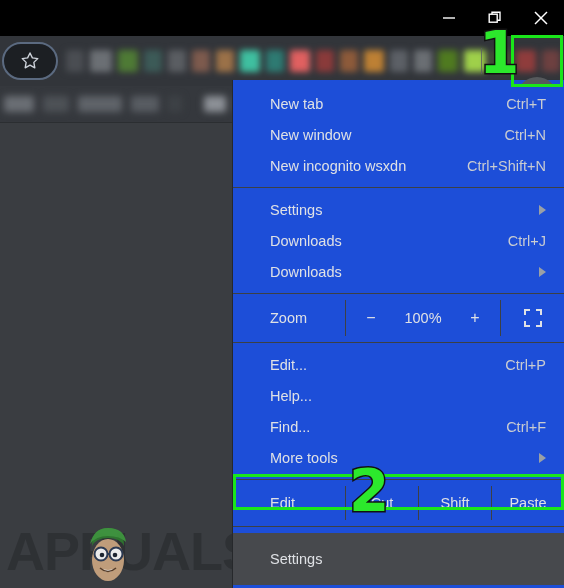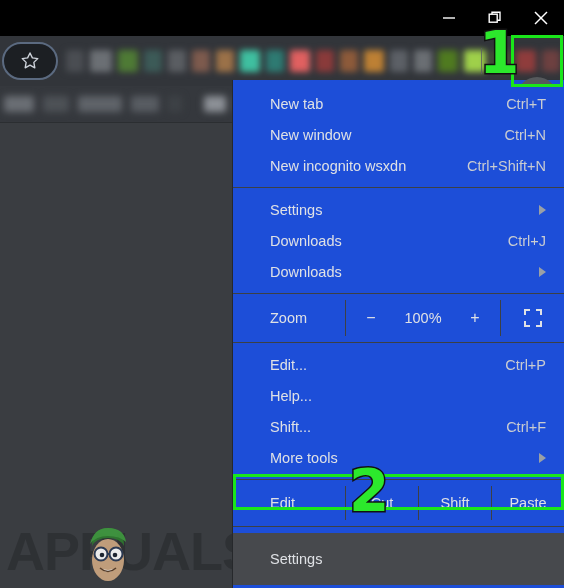--- a/index.html
+++ b/index.html
@@ -404,21 +404,21 @@
     <div class="sep"></div>
 
     <div class="mrow">
       <span class="label">Edit...</span>
       <span class="accel">Ctrl+P</span>
     </div>
     <div class="mrow">
       <span class="label">Help...</span>
     </div>
     <div class="mrow">
-      <span class="label">Shift...</span>
+      <span class="label">Find...</span>
       <span class="accel">Ctrl+F</span>
     </div>
     <div class="mrow">
       <span class="label">More tools</span>
       <span class="arrow"></span>
     </div>
 
     <div class="sep"></div>
 
     <div class="editrow">

